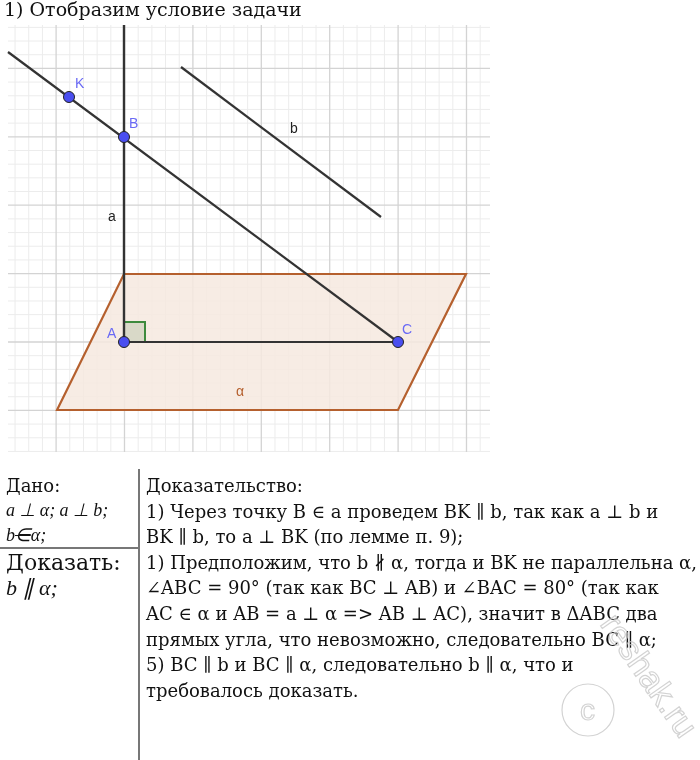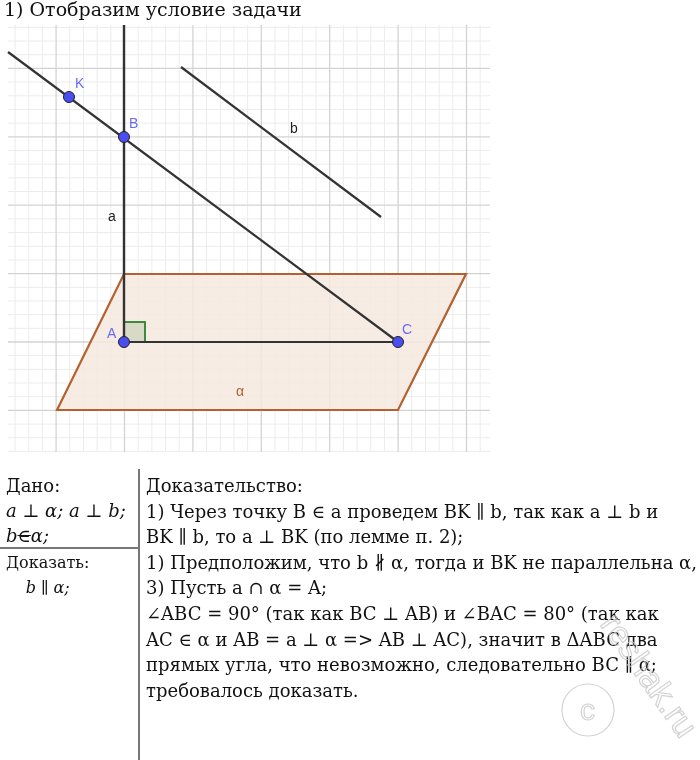--- a/index.html
+++ b/index.html
@@ -4,24 +4,24 @@
   <style>
     html, body { margin:0; padding:0; background:#ffffff; }
     body { width:700px; height:760px; position:relative; overflow:hidden;
            font-family: "DejaVu Serif", "Liberation Serif", serif; color:#111; }
     .title { position:absolute; left:4px; top:-3px; font-size:19px; line-height:24px; }
     .figure { position:absolute; left:0; top:0; }
     .bottom { position:absolute; left:0; top:469px; width:624px; height:305px; }
     .vdiv { position:absolute; left:138px; top:0; width:1.5px; height:305px; background:#777; }
     .hdiv { position:absolute; left:0; top:78px; width:138px; height:1.5px; background:#777; }
     .given { position:absolute; left:6px; top:4px; font-size:18px; line-height:25px; }
-    .prove { position:absolute; left:6px; top:81px; font-size:16px; line-height:25px;text-align:center; }
+    .prove { position:absolute; left:6px; top:81px; font-size:22px; line-height:25px; }
     .proof { position:absolute; left:146px; top:4px; width:550px; font-size:18px; line-height:25.6px; }
     .line { white-space:nowrap; }
-    .m { font-style:italic; }
+    .m { font-style:italic;font-family:Liberation Serif, serif; }
     .strike { text-decoration: line-through; }
     .wm { position:absolute; left:540px; top:600px; width:160px; height:160px; pointer-events:none; }
   </style>
 </head>
 <body>
 
 <div class="title">1) Отобразим условие задачи</div>
 
 <svg class="figure" width="700" height="455" viewBox="0 0 700 455">
   <g>
@@ -133,26 +133,26 @@
   </div>
 
   <div class="prove">
     <div>Доказать:</div>
     <div class="m">b ∥ α;</div>
   </div>
 
   <div class="proof">
     <div class="line">Доказательство:</div>
     <div class="line">1) Через точку B ∈ a проведем BK ∥ b, так как a ⊥ b и</div>
-    <div class="line">BK ∥ b, то a ⊥ BK (по лемме п. 2);</div>
+    <div class="line">BK ∥ b, то a ⊥ BK (по лемме п. 9);</div>
     <div class="line">1) Предположим, что b ∦ α, тогда и BK не параллельна α,</div>
-    <div class="line">3) Пусть a ∩ α = A;</div>
     <div class="line">∠ABC = 90° (так как BC ⊥ AB) и ∠BAC = 80° (так как</div>
     <div class="line">AC ∈ α и AB = a ⊥ α =&gt; AB ⊥ AC), значит в ΔABC два</div>
     <div class="line">прямых угла, что невозможно, следовательно BC ∥ α;</div>
+    <div class="line">5) BC ∥ b и BC ∥ α, следовательно b ∥ α, что и</div>
     <div class="line">требовалось доказать.</div>
   </div>
 </div>
 
 <svg class="wm" viewBox="0 0 160 160">
   <g fill="none" stroke="#c8c8c8" stroke-width="1.2" opacity="0.8">
     <circle cx="48" cy="110" r="26"></circle>
     <text x="40" y="120" font-family="Liberation Sans, sans-serif" font-size="30" fill="none" stroke="#c8c8c8">c</text>
     <text x="30" y="40" font-family="Liberation Sans, sans-serif" font-size="34" fill="none" stroke="#c8c8c8" transform="rotate(55 60 60)">reshak.ru</text>
   </g>

